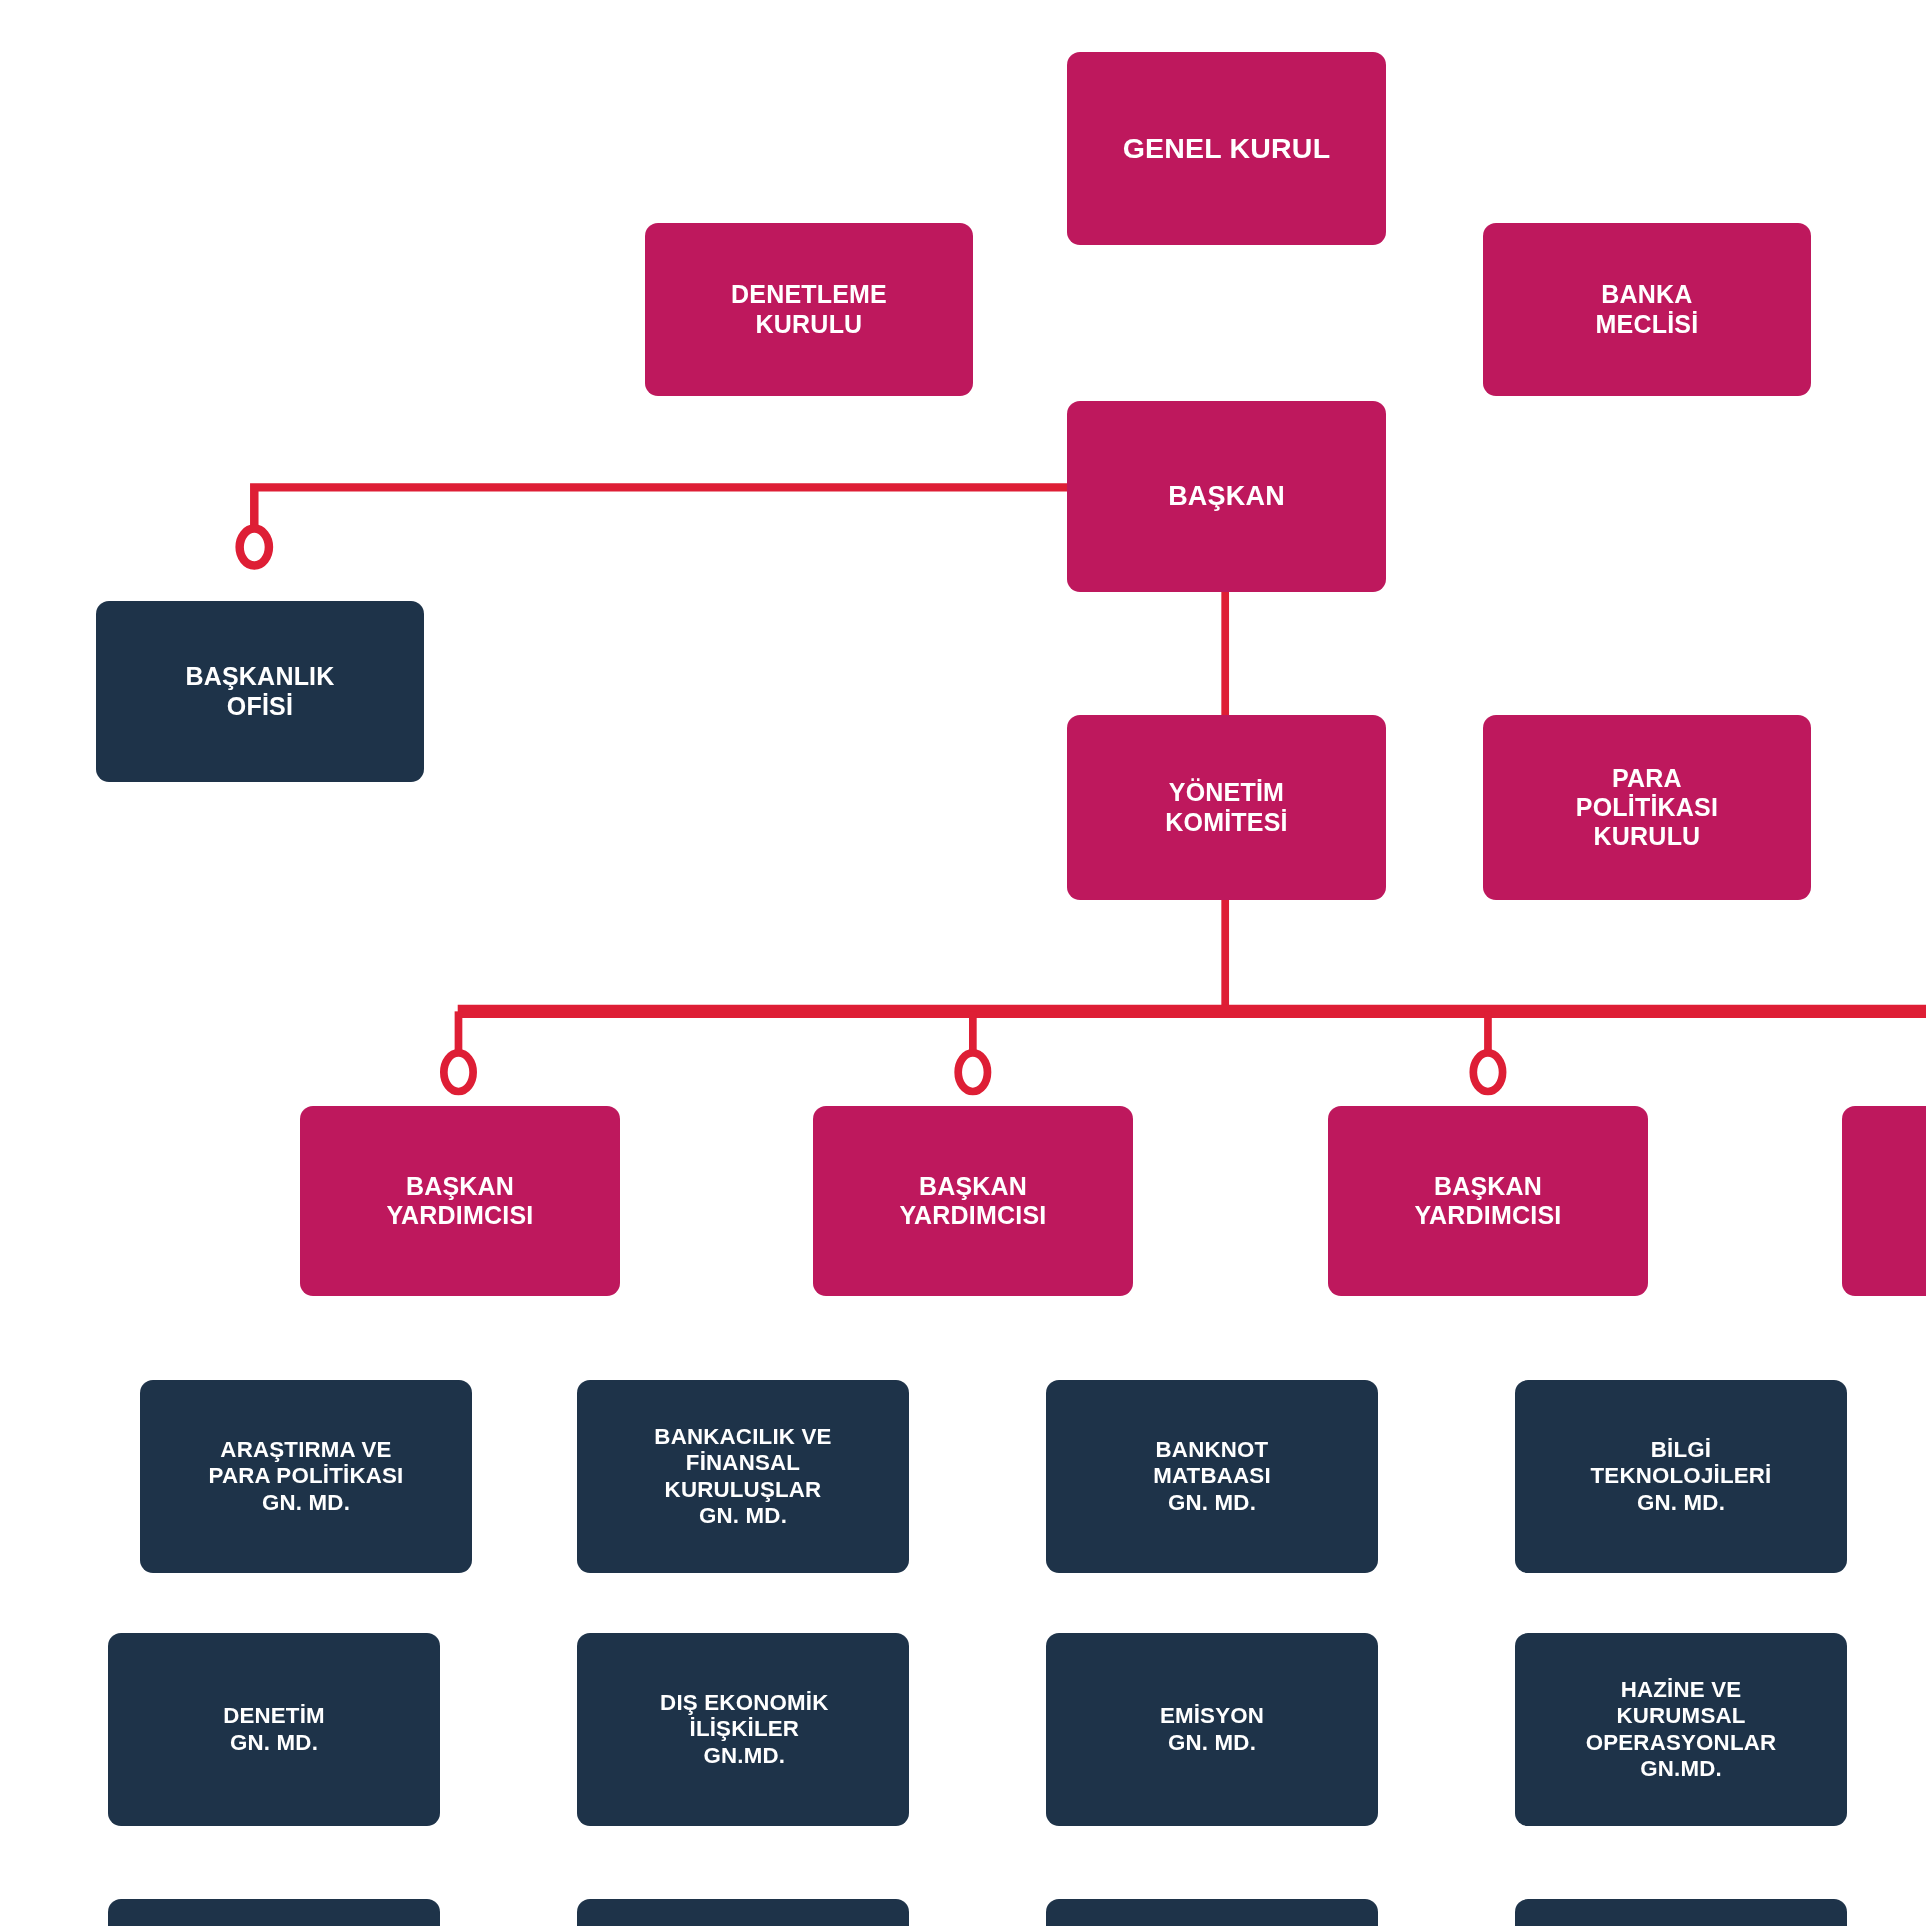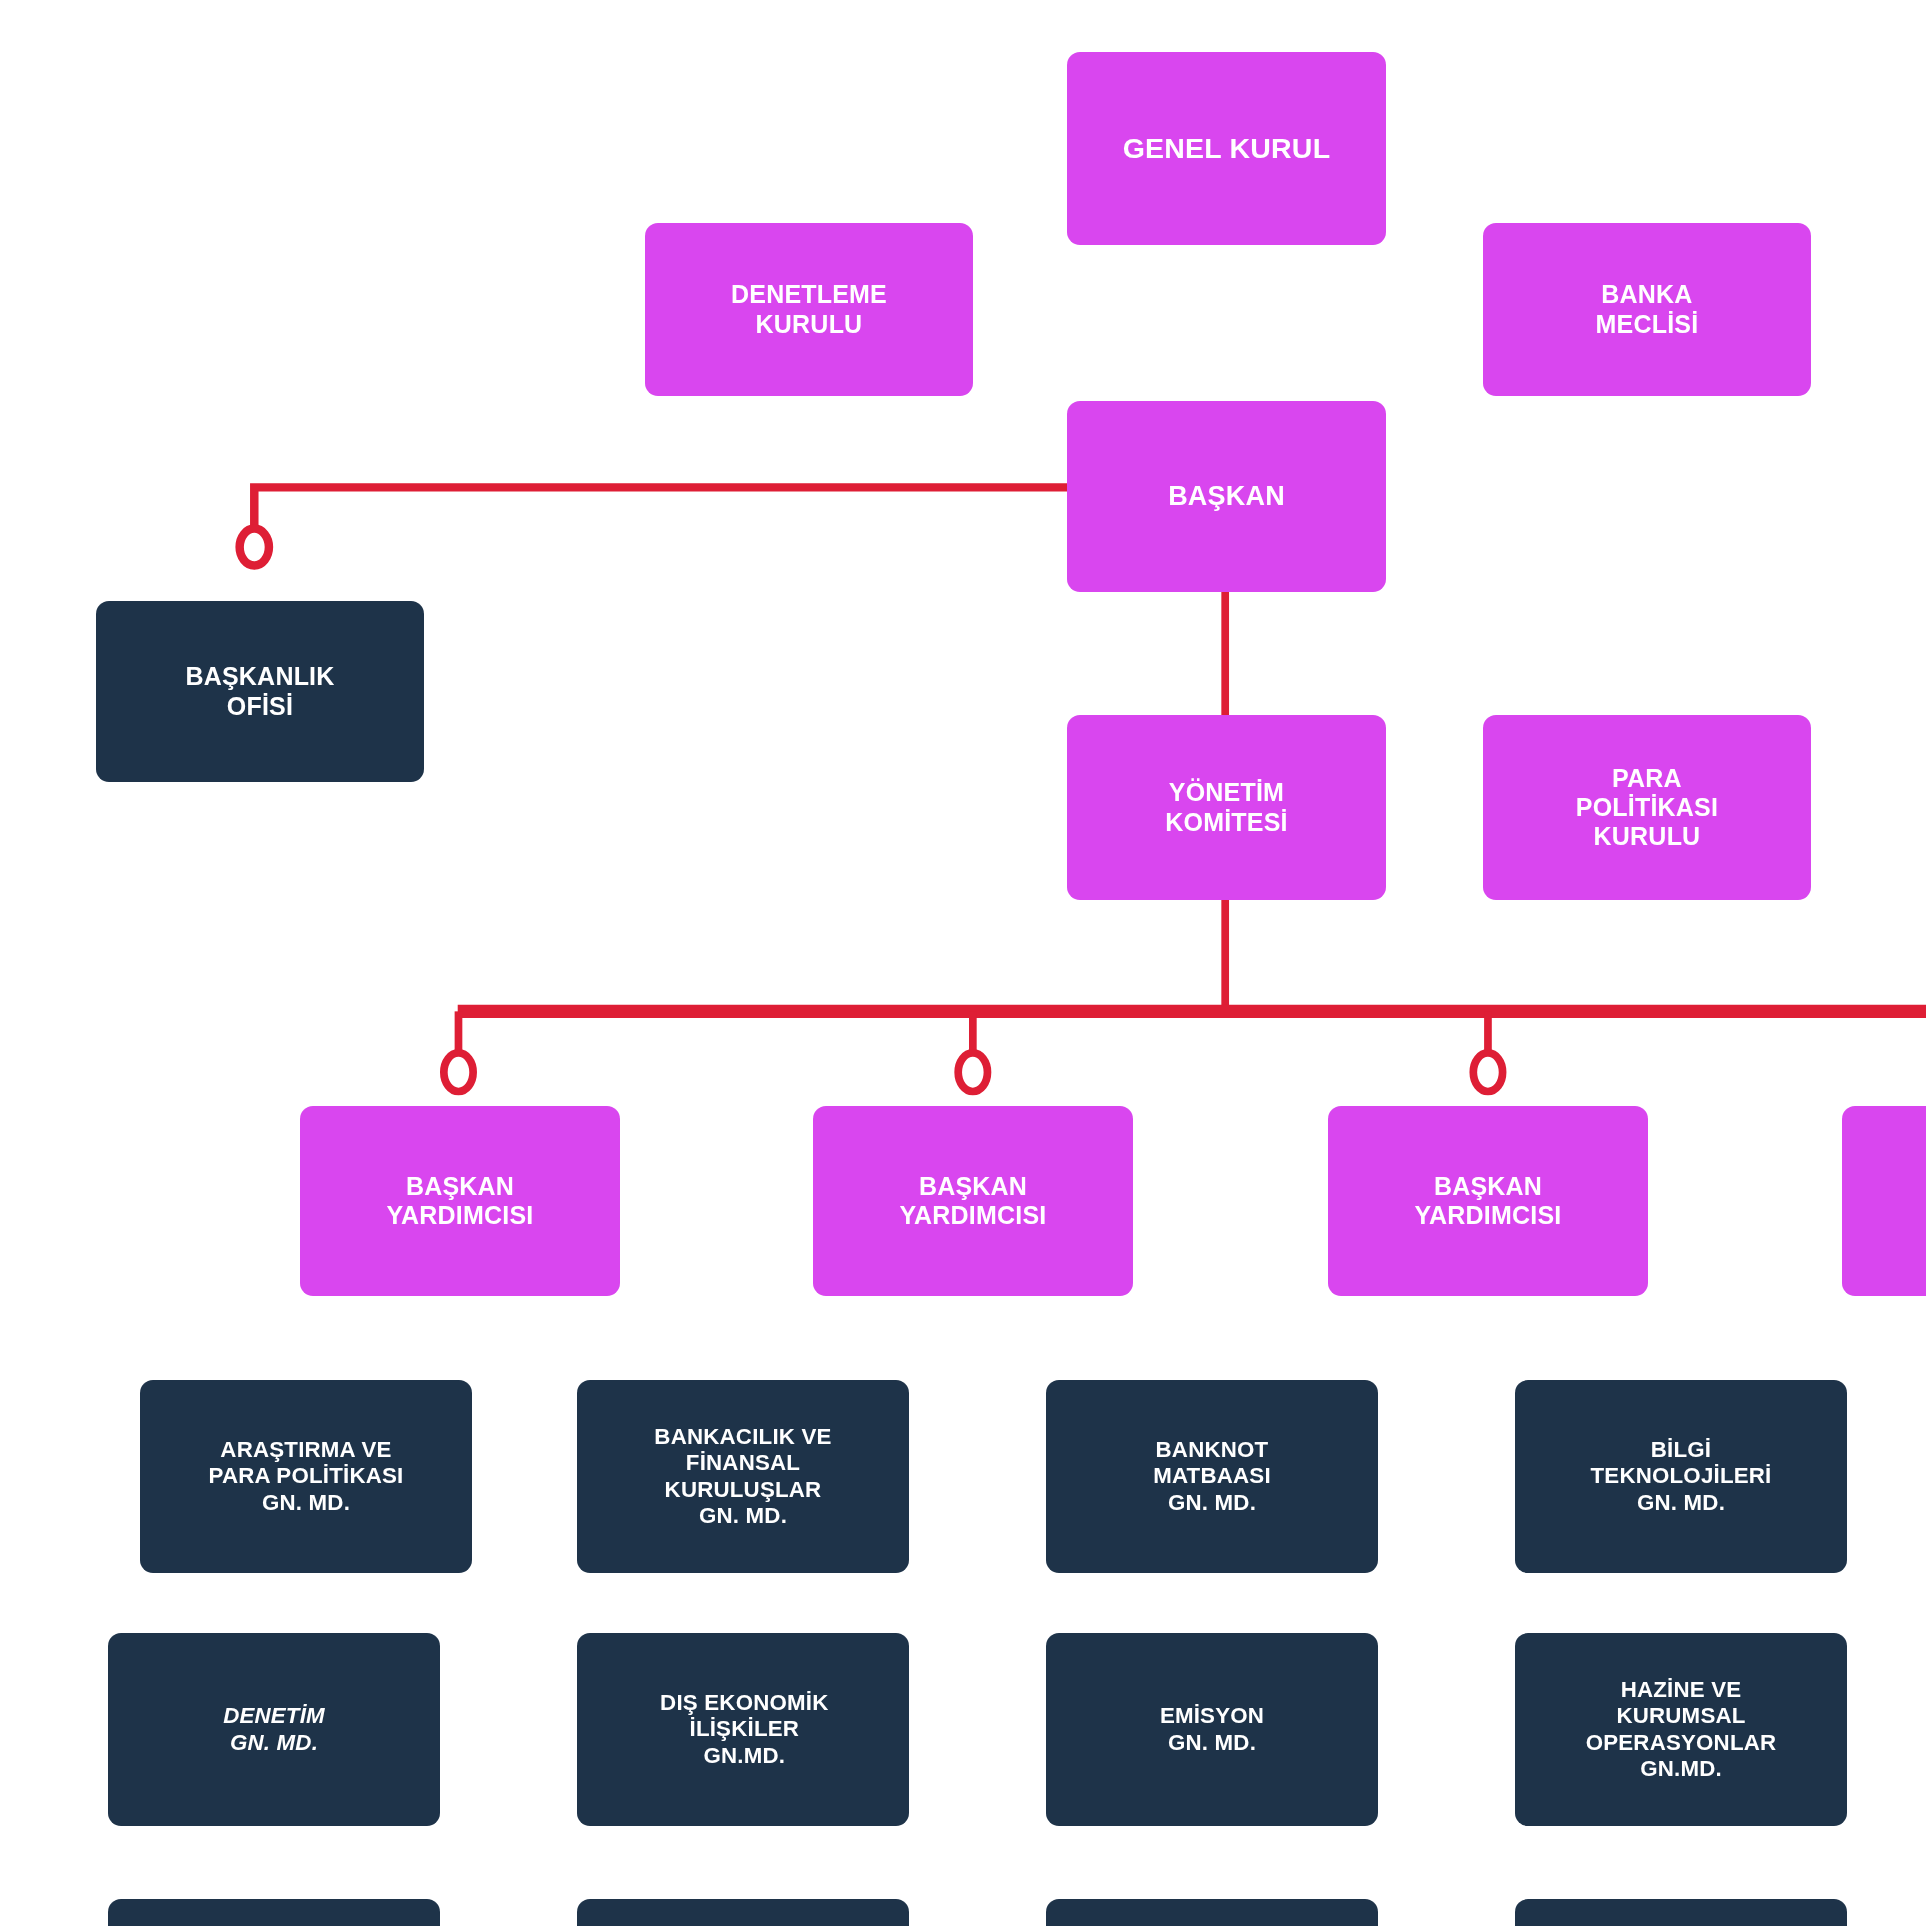--- a/index.html
+++ b/index.html
@@ -4,21 +4,21 @@
 <style>
   html,body{margin:0;padding:0;background:#ffffff;}
   body{width:2408px;height:2408px;position:relative;overflow:hidden;
        font-family:"Liberation Sans","DejaVu Sans",sans-serif;}
   #stage{position:absolute;left:0;top:0;width:2408px;height:2408px;background:#fff;}
 
   .node{position:absolute;display:flex;align-items:center;justify-content:center;
         text-align:center;border-radius:13px;box-sizing:border-box;
         color:#ffffff;font-weight:700;line-height:1.17;letter-spacing:0.2px;
         padding:3.9px 5.4px;white-space:pre-line;}
-  .red{background:#d946ef;text-align:center;}
+  .red{background:#be185d;text-align:center;}
   .navy{background:#1E3349;}
 
   .t-xl{font-size:28.5px;}
   .t-lg{font-size:27px;}
   .t-md{font-size:25px;}
   .t-sm{font-size:22.3px;}
 
   svg.wires{position:absolute;left:0;top:0;width:2408px;height:2408px;
             pointer-events:none;overflow:visible;}
 </style>
@@ -86,21 +86,21 @@
 FİNANSAL
 KURULUŞLAR
 GN. MD.</div>
   <div class="node navy t-sm" style="left:1046px;top:1380px;width:332px;height:193px;">BANKNOT
 MATBAASI
 GN. MD.</div>
   <div class="node navy t-sm" style="left:1515px;top:1380px;width:332px;height:193px;">BİLGİ
 TEKNOLOJİLERİ
 GN. MD.</div>
 
-  <div class="node navy t-sm" style="left:108px;top:1633px;width:332px;height:193px;font-style:italic;">DENETİM
+  <div class="node navy t-sm" style="left:108px;top:1633px;width:332px;height:193px;">DENETİM
 GN. MD.</div>
   <div class="node navy t-sm" style="left:577px;top:1633px;width:332px;height:193px;padding-left:8px;">DIŞ EKONOMİK
 İLİŞKİLER
 GN.MD.</div>
   <div class="node navy t-sm" style="left:1046px;top:1633px;width:332px;height:193px;">EMİSYON
 GN. MD.</div>
   <div class="node navy t-sm" style="left:1515px;top:1633px;width:332px;height:193px;">HAZİNE VE
 KURUMSAL
 OPERASYONLAR
 GN.MD.</div>

